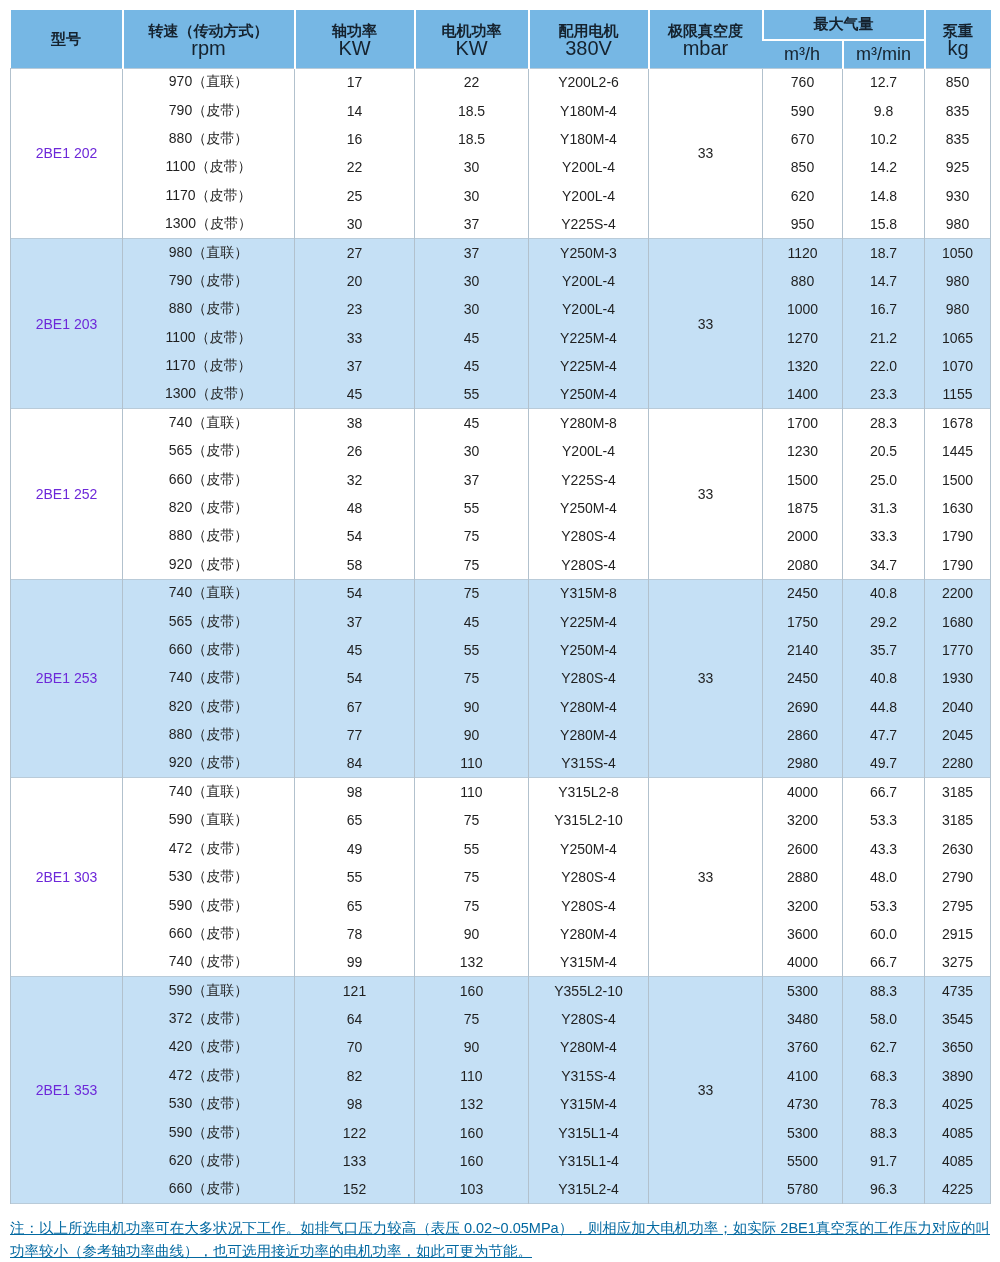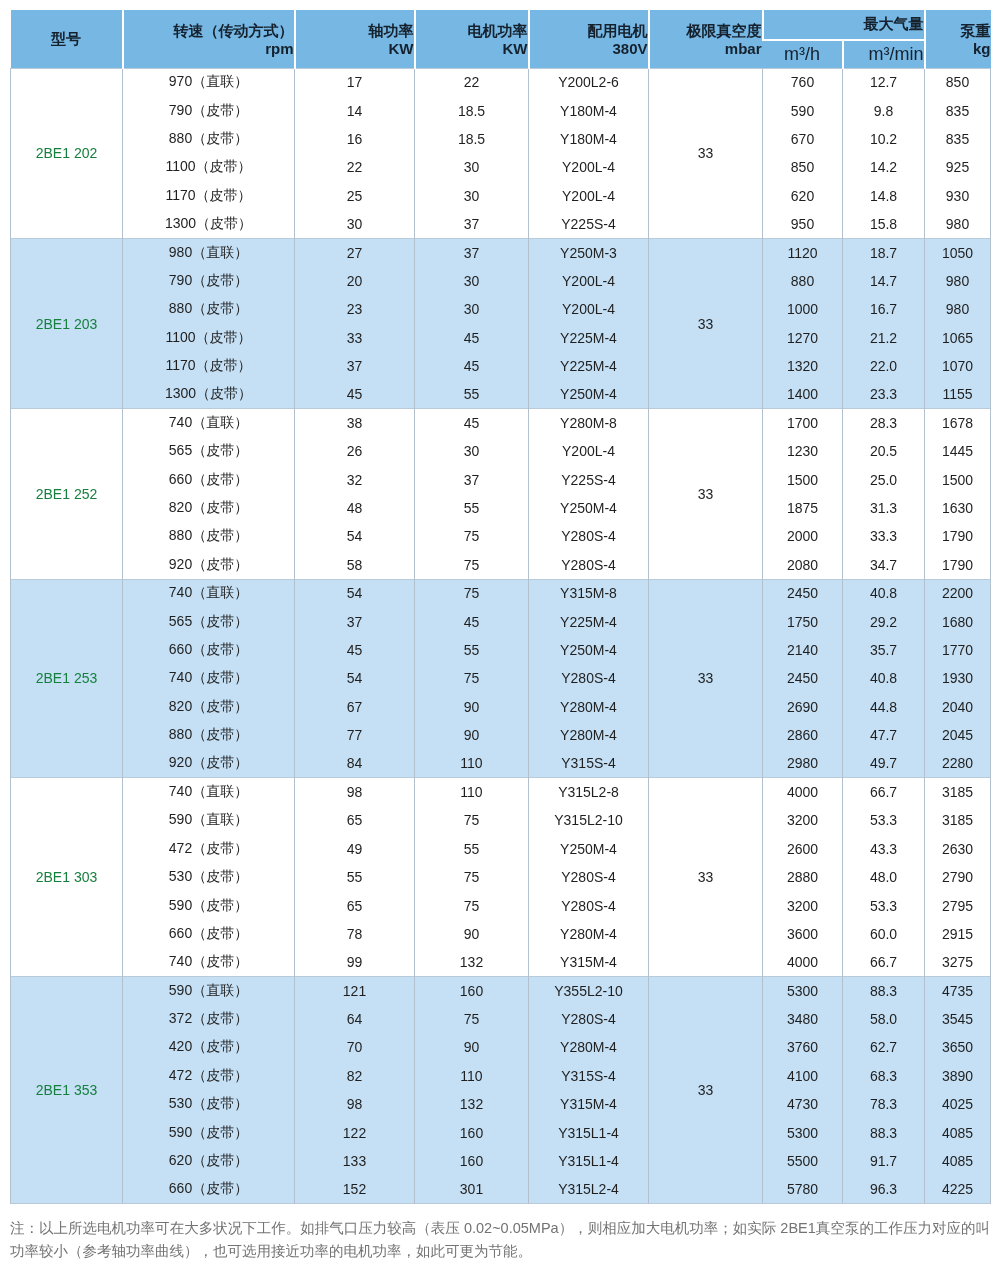--- a/index.html
+++ b/index.html
@@ -22,49 +22,50 @@
     background: #76b7e4;
     color: #15222e;
     font-size: 15px;
     font-weight: bold;
     text-align: center;
     vertical-align: middle;
     padding: 0;
   }
   thead tr.hrow1 { height: 30px; }
   thead tr.hrow2 { height: 28px; }
-  thead th + th { border-left: 2px solid #ffffff; text-align: right; }
+  thead th + th { border-left: 2px solid #ffffff; }
   thead tr.hrow2 th { border-top: 2px solid #ffffff; border-left: 2px solid #ffffff; }
   thead tr.hrow2 th:first-child { border-left: none; }
   .ht { line-height: 19px; }
-  .hu { line-height: 17px; font-weight: bold; font-size: 15px; }
+  .hu { line-height: 17px; font-weight: normal; font-size: 20px; }
   thead tr.hrow2 th { font-weight: normal; font-size: 18px; }
   
   tbody tr { height: 28.4px; }
   tbody td {
     text-align: center;
     vertical-align: middle;
     font-size: 14px;
     color: #1f1f1f;
     padding: 0;
     border-left: 1px solid #b2c1cd;
   }
   tbody td:last-child { border-right: 1px solid #b2c1cd; }
   tbody tr:first-child td { border-top: 1px solid #b9cbd9; margin-top: 16px; }
   tbody.g-white { background: #ffffff; }
   tbody.g-blue  { background: #c5e0f5; }
-  td.model-cell { font-size: 14px; color: #15803d; }
+  td.model-cell { font-size: 14px; color: #6d28d9; }
   
   .note {
     width: 980px;
     margin-top: 13px;
     font-size: 14.5px;
     line-height: 23px;
-    color: #737373;
+    color: #0369a1;
     text-align: justify;
+    text-decoration: underline;
   }
 </style>
 </head>
 <body>
 
 <div class="page">
   <table class="spec">
     <colgroup>
       <col style="width:112px">
         <col style="width:172px">
@@ -483,21 +484,21 @@
           <td>133</td>
           <td>160</td>
           <td>Y315L1-4</td>
           <td>5500</td>
           <td>91.7</td>
           <td>4085</td>
         </tr>
         <tr>
           <td>660（皮带）</td>
           <td>152</td>
-          <td>301</td>
+          <td>103</td>
           <td>Y315L2-4</td>
           <td>5780</td>
           <td>96.3</td>
           <td>4225</td>
         </tr>
       </tbody>
     </table>
 
   <div class="note">注：以上所选电机功率可在大多状况下工作。如排气口压力较高（表压 0.02~0.05MPa），则相应加大电机功率；如实际 2BE1真空泵的工作压力对应的叫功率较小（参考轴功率曲线），也可选用接近功率的电机功率，如此可更为节能。</div>
 </div>

